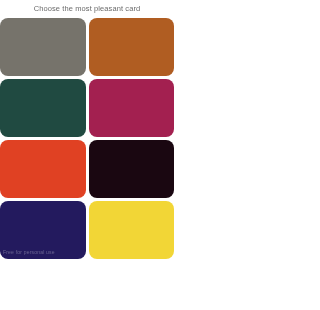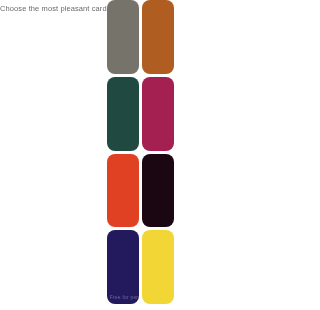--- a/index.html
+++ b/index.html
@@ -9,24 +9,24 @@
   body {
     width: 174px;
     height: 310px;
     background: #ffffff;
     font-family: "Liberation Sans", sans-serif;
     overflow: hidden;
     position: relative;
   }
   #app {
     width: 174px;
-    height: 304px;
+    height: 259px;
     position: relative;
     display: flex;
-    flex-direction: row;
+    flex-direction: column;
     background: #ffffff;
   }
   #header {
     height: 18px;
     flex: 0 0 18px;
     display: flex;
     align-items: center;
     justify-content: center;
     background: #ffffff;
   }

